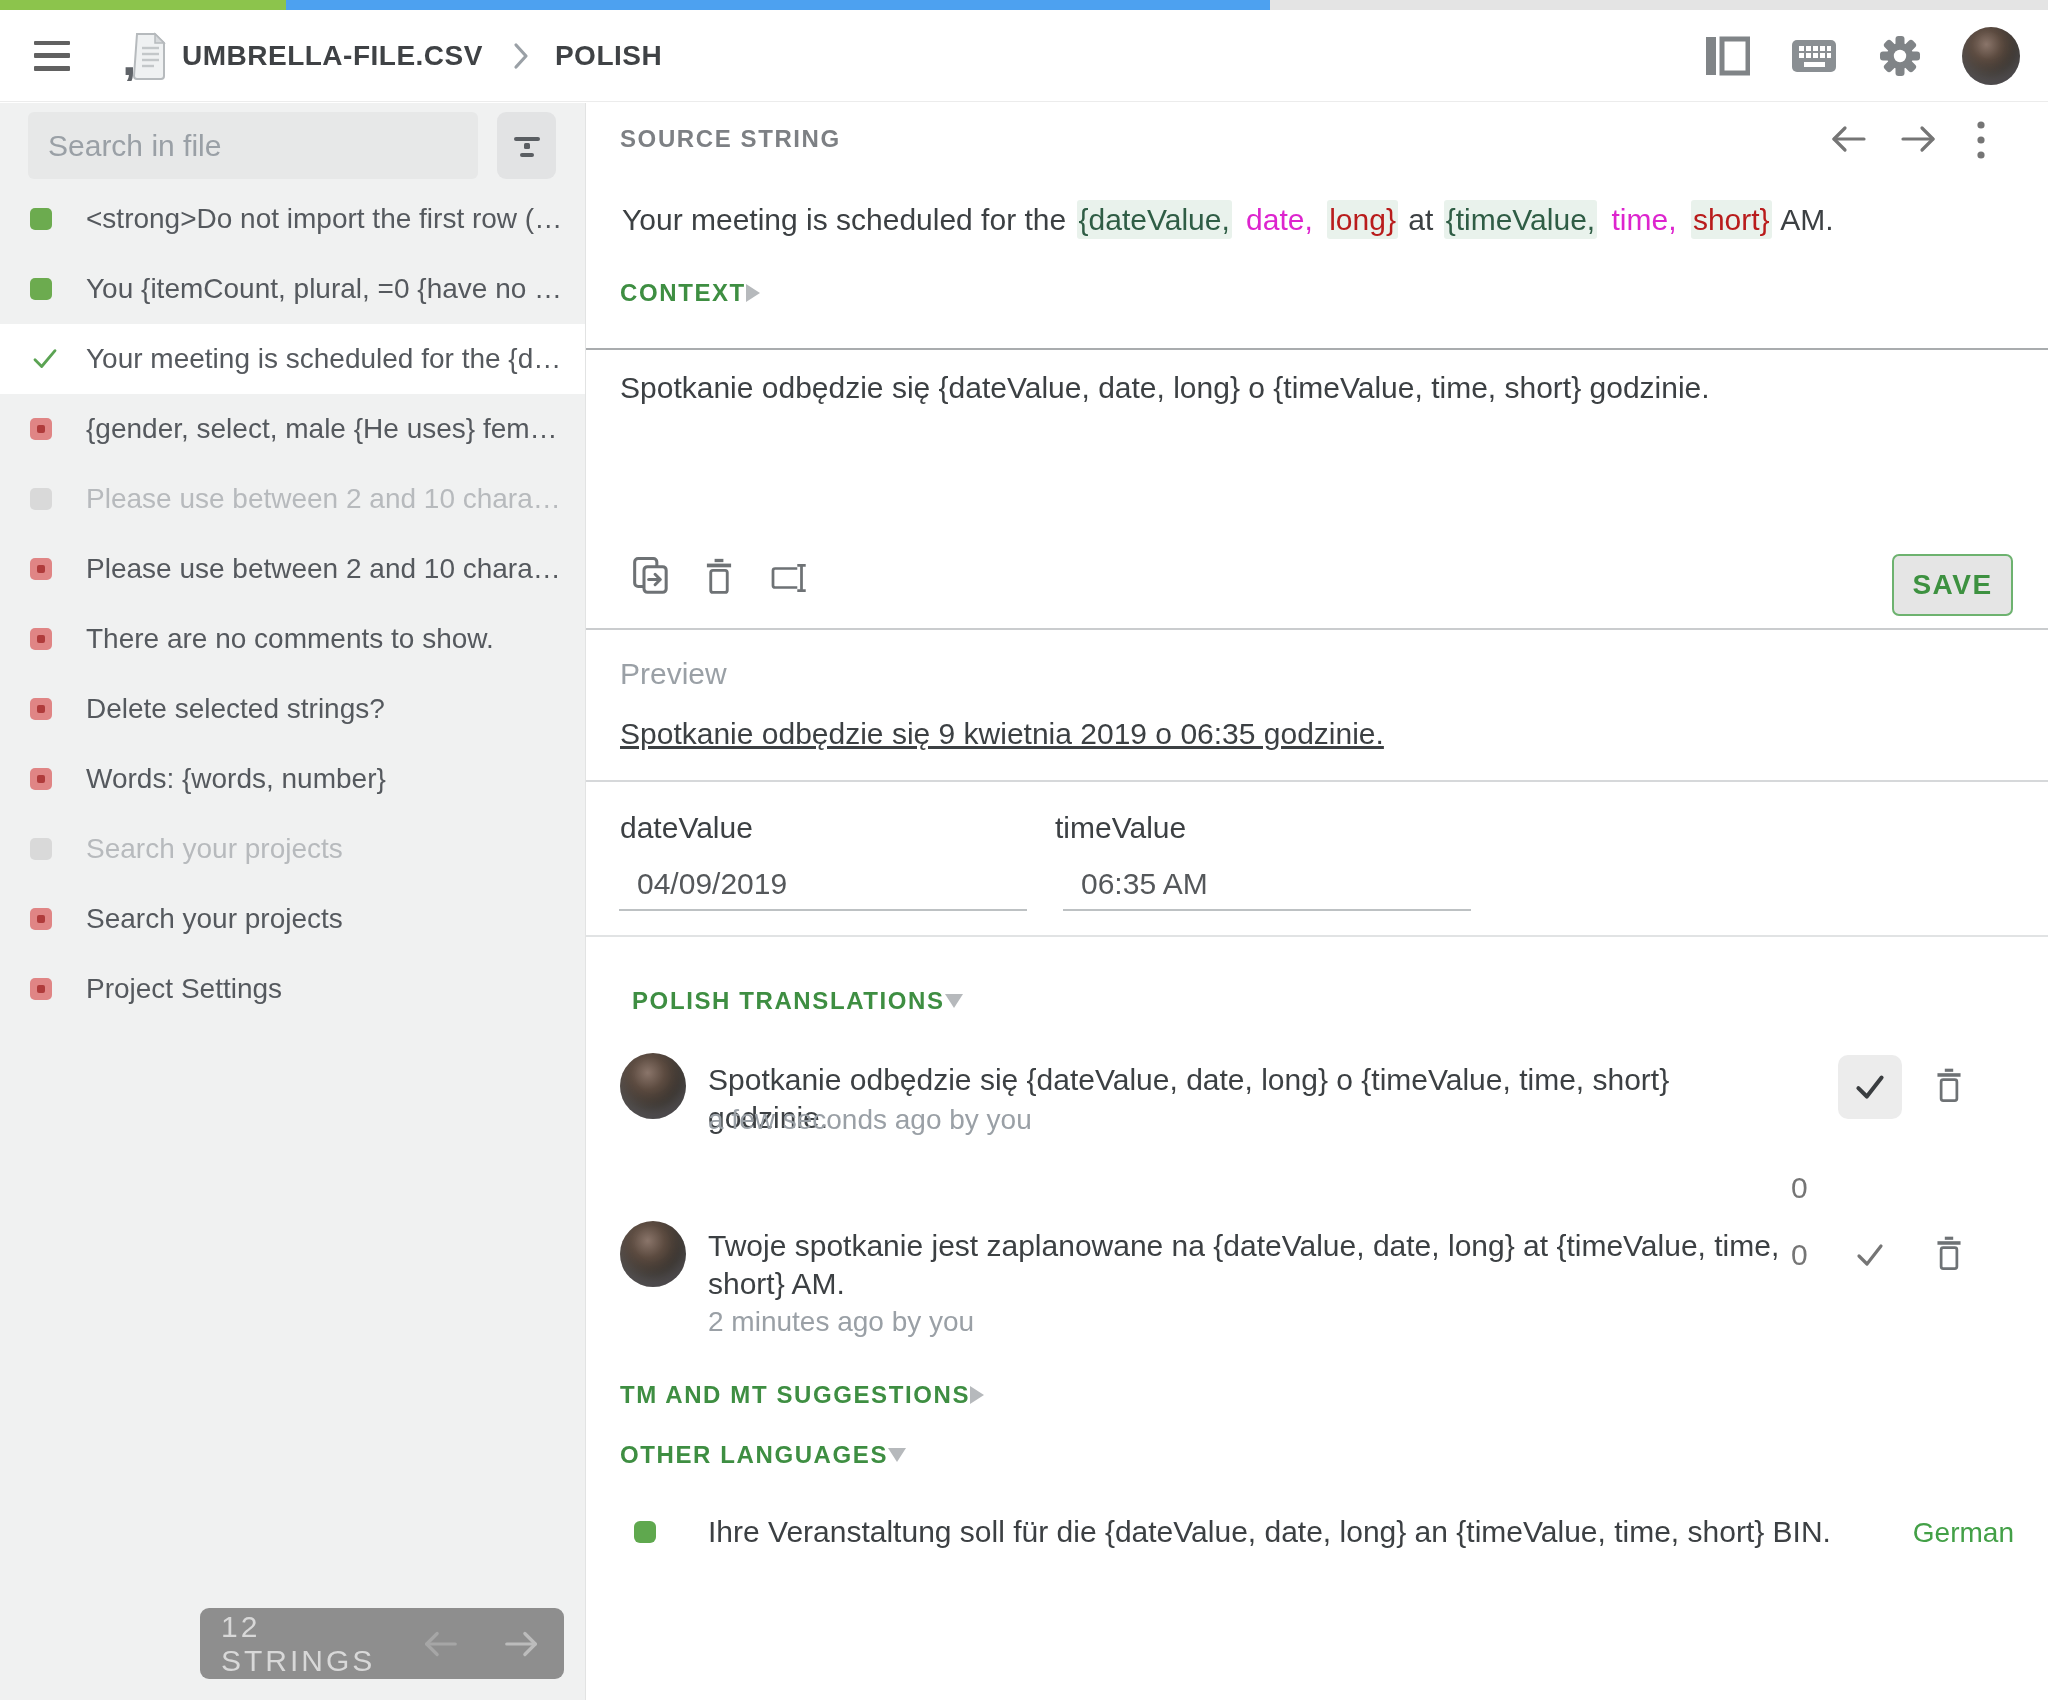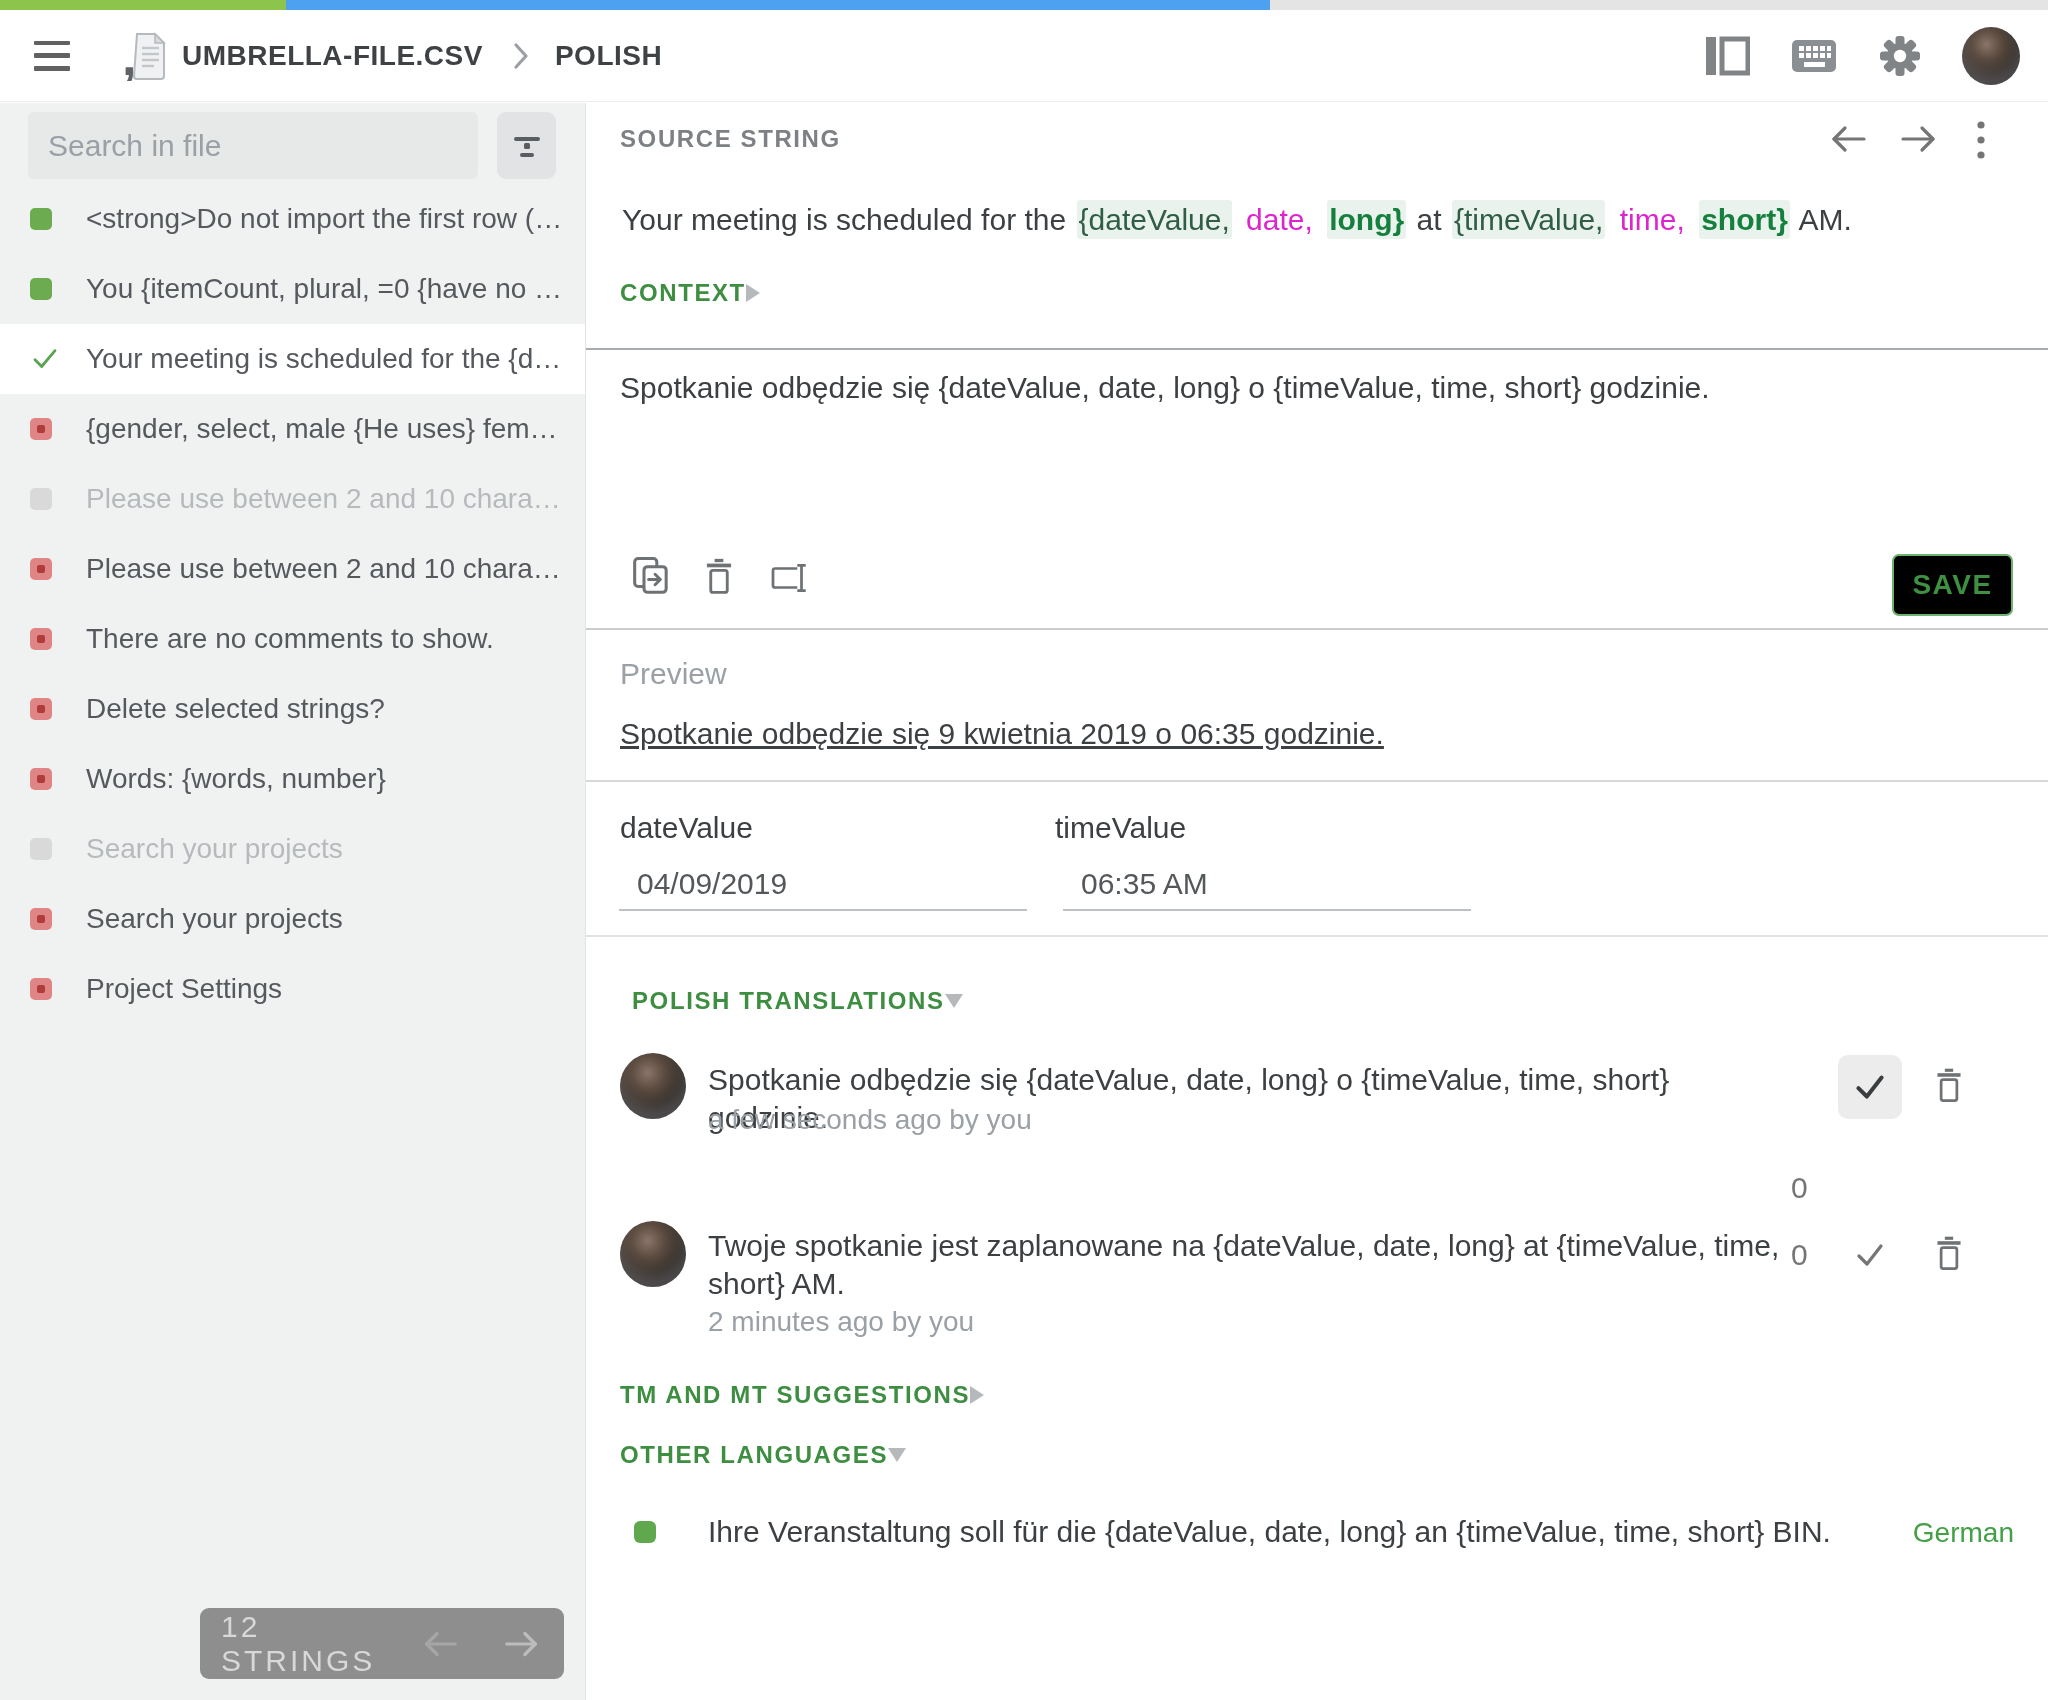--- a/index.html
+++ b/index.html
@@ -66,26 +66,26 @@
     border-bottom:9px solid transparent; display:inline-block; }
   .tri-down  { width:0; height:0; border-top:14px solid #b6b9bc; border-left:9px solid transparent;
     border-right:9px solid transparent; display:inline-block; }
   .label-row { display:flex; align-items:center; }
 
   #source-text { font-size:30px; color:#3c4043; white-space:pre-wrap; }
   #source-text span { padding:3px 2px; border-radius:3px; }
   .seg-plain { color:#3c4043; }
   .seg-variable { color:#2f5d45; background:#e9f2ec; }
   .seg-type { color:#dd24ce; }
-  .seg-format { color:#15803d; background:#e9f2ec;font-weight:bold; }
+  .seg-format { color:#b91c1c; background:#e9f2ec; }
 
   #editor-text { font-size:30px; color:#3c4043; outline:none; min-height:150px; cursor:text; }
   .tool-icon { cursor:pointer; }
   #save-btn { position:absolute; left:1306px; top:451px; width:121px; height:62px;
-    background:#000000; border:2px solid #6db26f; border-radius:7px; color:#3d9140;
+    background:#e5e5e5; border:2px solid #6db26f; border-radius:7px; color:#3d9140;
     font-size:28px; letter-spacing:1.5px; font-weight:bold; display:flex; align-items:center;
     justify-content:center; cursor:pointer; font-family:"Liberation Sans", sans-serif; }
 
   .body-text { font-size:30px; color:#3c4043; }
   .gray-text { font-size:30px; color:#9aa0a6; }
   .param-label { font-size:30px; color:#3c4043; }
   .param-value { font-size:30px; color:#55585b; }
   .param-line { position:absolute; height:0; border-top:2px solid #bdc1c3; width:408px; }
 
   .t-avatar { width:66px; height:66px; }

